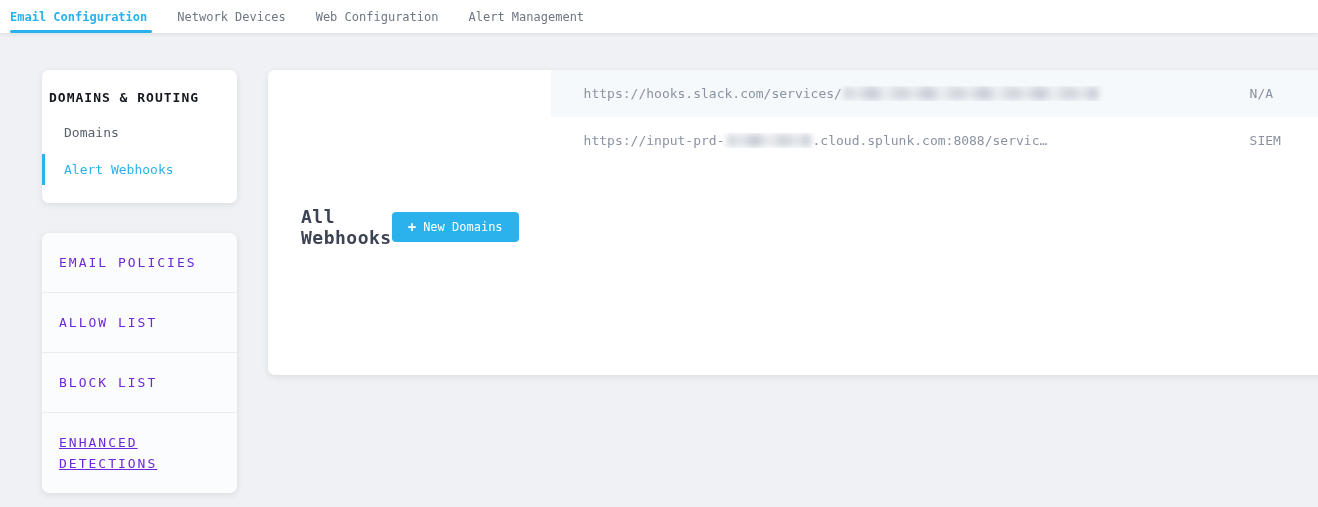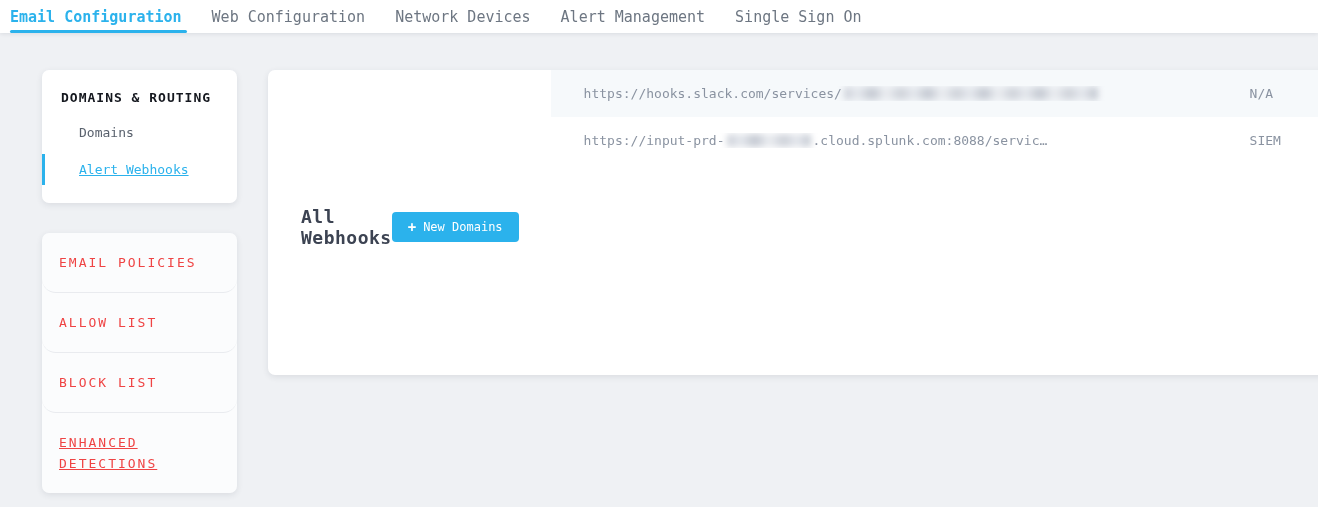--- a/index.html
+++ b/index.html
@@ -18,21 +18,21 @@
     align-items: stretch;
     box-shadow: 0 1px 4px rgba(30,40,60,0.10);
     position: relative;
     z-index: 5;
   }
   .nav-tab {
     display: flex;
     align-items: center;
     padding: 4px 15px;
     margin: 0 0;
-    font-size: 15px;
+    font-size: 12px;
     color: #6d7682;
     cursor: pointer;
     position: relative;
     white-space: nowrap;
   }
   .nav-tab.active {
     color: #2bb2ec;
     font-weight: bold;
   }
   .nav-tab.active::after {
@@ -59,52 +59,50 @@
     border-radius: 7px;
     box-shadow: 0 2px 6px rgba(40,50,70,0.10);
     padding: 20px 0 18px 0;
     margin-bottom: 30px;
   }
   .side-heading {
     font-size: 13px;
     font-weight: bold;
     color: #15181f;
     letter-spacing: 1px;
-    padding: 0 17px 6px 19px;
+    padding: 0 17px 6px 7px;
   }
   .side-item {
     font-size: 13px;
     color: #59616d;
-    padding: 8px 34px;
+    padding: 8px 19px;
     margin-top: 6px;
     border-left: 3px solid transparent;
     cursor: pointer;
   }
   .side-item.active {
     color: #2bb2ec;
     border-left-color: #2bb2ec;
-    text-decoration: underline;
   }
 
   
   .side-group {
     background: #fbfcfd;
     border-radius: 7px;
     box-shadow: 0 2px 6px rgba(40,50,70,0.10);
     overflow: hidden;
   }
   .side-section {
     font-size: 13px;
-    color: #ef4444;
+    color: #6d28d9;
     letter-spacing: 2px;
     padding: 19px 17px;
     border-bottom: 1px solid #e9ebef;
     line-height: 21px;
     cursor: pointer;
-    border-radius: 14px;
   }
   .side-section:last-child { border-bottom: none; text-decoration: underline; }
 
   
   .main-card {
     flex: 1;
     background: #ffffff;
     border-radius: 7px;
     box-shadow: 0 2px 6px rgba(40,50,70,0.10);
     height: 305px;
@@ -211,30 +209,27 @@
   }
 </style>
 </head>
 <body>
 
 <div class="topbar">
   <div class="nav-tab active">
       <span>Email Configuration</span>
     </div>
   <div class="nav-tab">
+      <span>Network Devices</span>
+    </div>
+  <div class="nav-tab">
       <span>Web Configuration</span>
-    </div>
-  <div class="nav-tab">
-      <span>Network Devices</span>
     </div>
   <div class="nav-tab">
       <span>Alert Management</span>
-    </div>
-  <div class="nav-tab">
-      <span>Single Sign On</span>
     </div>
 </div>
 
 <div class="page">
 
   <div class="sidebar">
 
     <div class="side-card">
       <div class="side-heading">DOMAINS &amp; ROUTING</div>
       <div class="side-item"><span>Domains</span></div>

